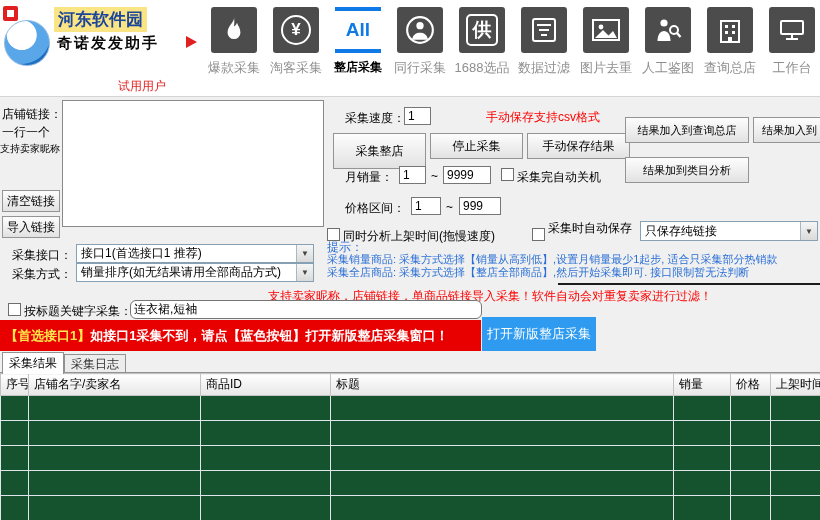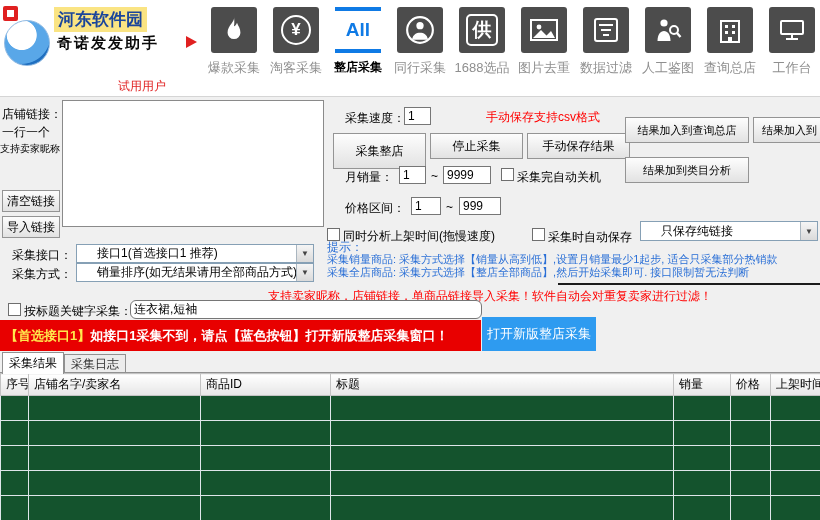--- a/index.html
+++ b/index.html
@@ -37,21 +37,21 @@
     display:flex; align-items:center; justify-content:center; font-size:17px; font-weight:bold; }
   .glyph-rrect { width:32px; height:32px; border:2px solid #fff; border-radius:5px;
     display:flex; align-items:center; justify-content:center; font-size:19px; font-weight:bold; }
 
   
   .btn { position:absolute; display:flex; align-items:center; justify-content:center;
     background:linear-gradient(#fdfdfd,#e2e2e2); border:1px solid #949494; font-size:12px; color:#000;
     cursor:pointer; white-space:nowrap; }
   .input { position:absolute; border:1px solid #767676; font:12px "Liberation Sans",sans-serif;
     padding:0 3px; background:#fff; }
-  .combo { position:absolute; background:#fff; border:1px solid #86a0b5; display:flex; align-items:stretch; font-size:12px; cursor:pointer;padding-left:16px; }
+  .combo { position:absolute; background:#fff; border:1px solid #86a0b5; display:flex; align-items:stretch; font-size:12px; cursor:pointer; }
   .ctext { flex:1; display:flex; align-items:center; padding-left:4px; white-space:nowrap; overflow:hidden; }
   .carrow { width:17px; background:linear-gradient(#f5f5f5,#dadada); border-left:1px solid #aab6c0;
     display:flex; align-items:center; justify-content:center; font-size:8px; color:#444; }
   .chk { position:absolute; width:13px; height:13px; background:#fff; border:1px solid #6e6e6e; cursor:pointer; }
 
   .red { color:#ff0000; }
   .tipline { position:absolute; font-size:11px; color:#2a6fd6; white-space:nowrap; }
   .divline { position:absolute; left:558px; top:283px; width:262px; height:2px; background:#1b1b1b; }
 
   .banner { position:absolute; left:0; top:320px; width:481px; height:31px; background:#e80000;
@@ -124,39 +124,39 @@
 
       <div class="titem">
         <div class="ticon">
           <span class="glyph-rrect">供</span>
         </div>
         <div class="tlabel">1688选品</div>
       </div>
 
       <div class="titem">
         <div class="ticon">
-          <svg width="30" height="28" viewBox="0 0 30 28">
-              <rect x="2" y="4" width="26" height="20" fill="none" stroke="#fff" stroke-width="2"></rect>
-              <circle cx="10" cy="11" r="2.4" fill="#fff"></circle>
-              <path d="M4 22l8-8 5.5 5.5 4.5-4.5 4 7z" fill="#fff"></path>
-            </svg>
-        </div>
-        <div class="tlabel">图片去重</div>
-      </div>
-
-      <div class="titem">
-        <div class="ticon">
           <svg width="28" height="28" viewBox="0 0 28 28">
               <rect x="3" y="3" width="22" height="22" rx="2" fill="none" stroke="#fff" stroke-width="2"></rect>
               <line x1="7" y1="9" x2="21" y2="9" stroke="#fff" stroke-width="2"></line>
               <line x1="9" y1="14" x2="19" y2="14" stroke="#fff" stroke-width="2"></line>
               <line x1="11" y1="19" x2="17" y2="19" stroke="#fff" stroke-width="2"></line>
             </svg>
         </div>
         <div class="tlabel">数据过滤</div>
+      </div>
+
+      <div class="titem">
+        <div class="ticon">
+          <svg width="30" height="28" viewBox="0 0 30 28">
+              <rect x="2" y="4" width="26" height="20" fill="none" stroke="#fff" stroke-width="2"></rect>
+              <circle cx="10" cy="11" r="2.4" fill="#fff"></circle>
+              <path d="M4 22l8-8 5.5 5.5 4.5-4.5 4 7z" fill="#fff"></path>
+            </svg>
+        </div>
+        <div class="tlabel">图片去重</div>
       </div>
 
       <div class="titem">
         <div class="ticon">
           <svg width="28" height="28" viewBox="0 0 28 28">
               <circle cx="10" cy="7" r="3.6" fill="#fff"></circle>
               <path d="M3.5 25c0-6.5 3-10 6.5-10s6.5 3.5 6.5 10z" fill="#fff"></path>
               <circle cx="20" cy="14" r="4" fill="none" stroke="#fff" stroke-width="2"></circle>
               <line x1="23" y1="17" x2="26.5" y2="21" stroke="#fff" stroke-width="2.4"></line>
             </svg>
@@ -215,21 +215,21 @@
   <div class="lbl" style="left:517px; top:169px;">采集完自动关机</div>
 
   <div class="lbl" style="left:345px; top:200px;">价格区间：</div>
   <input class="input" style="left: 411px; top: 197px; width: 30px; height: 18px;" value="1">
   <div class="lbl" style="left:446px; top:200px;">~</div>
   <input class="input" style="left: 459px; top: 197px; width: 42px; height: 18px;" value="999">
 
   <span class="chk" style="left:327px; top:228px;"></span>
   <div class="lbl" style="left:343px; top:228px;">同时分析上架时间(拖慢速度)</div>
   <span class="chk" style="left:532px; top:228px;"></span>
-  <div class="lbl" style="left:548px; top:229px;">采集时自动保存</div>
+  <div class="lbl" style="left:548px; top:220px;">采集时自动保存</div>
 
   <div class="combo" style="left:640px; top:221px; width:178px; height:20px;">
     <span class="ctext">只保存纯链接</span>
     <span class="carrow">▼</span>
   </div>
 
   <div class="lbl" style="left:12px; top:247px;">采集接口：</div>
   <div class="combo" style="left:76px; top:244px; width:238px; height:19px;">
     <span class="ctext">接口1(首选接口1 推荐)</span>
     <span class="carrow">▼</span>

